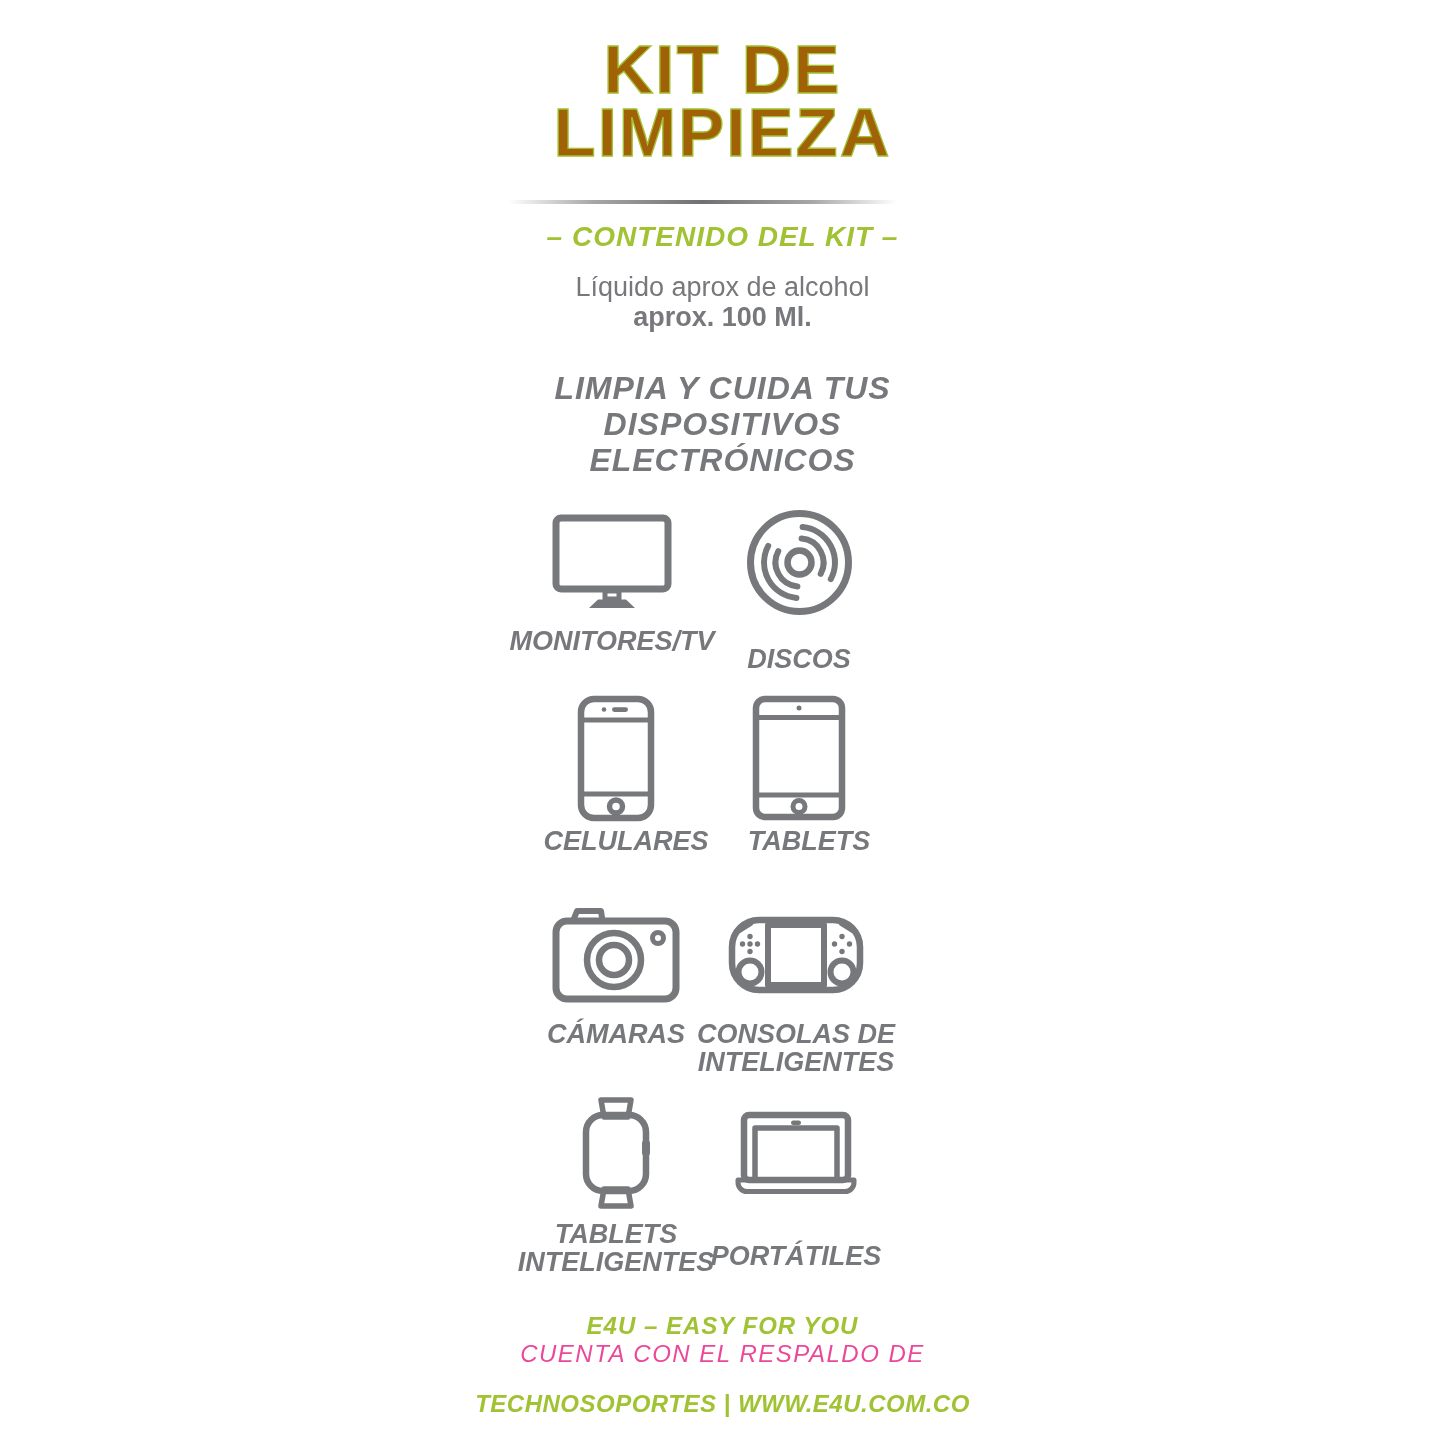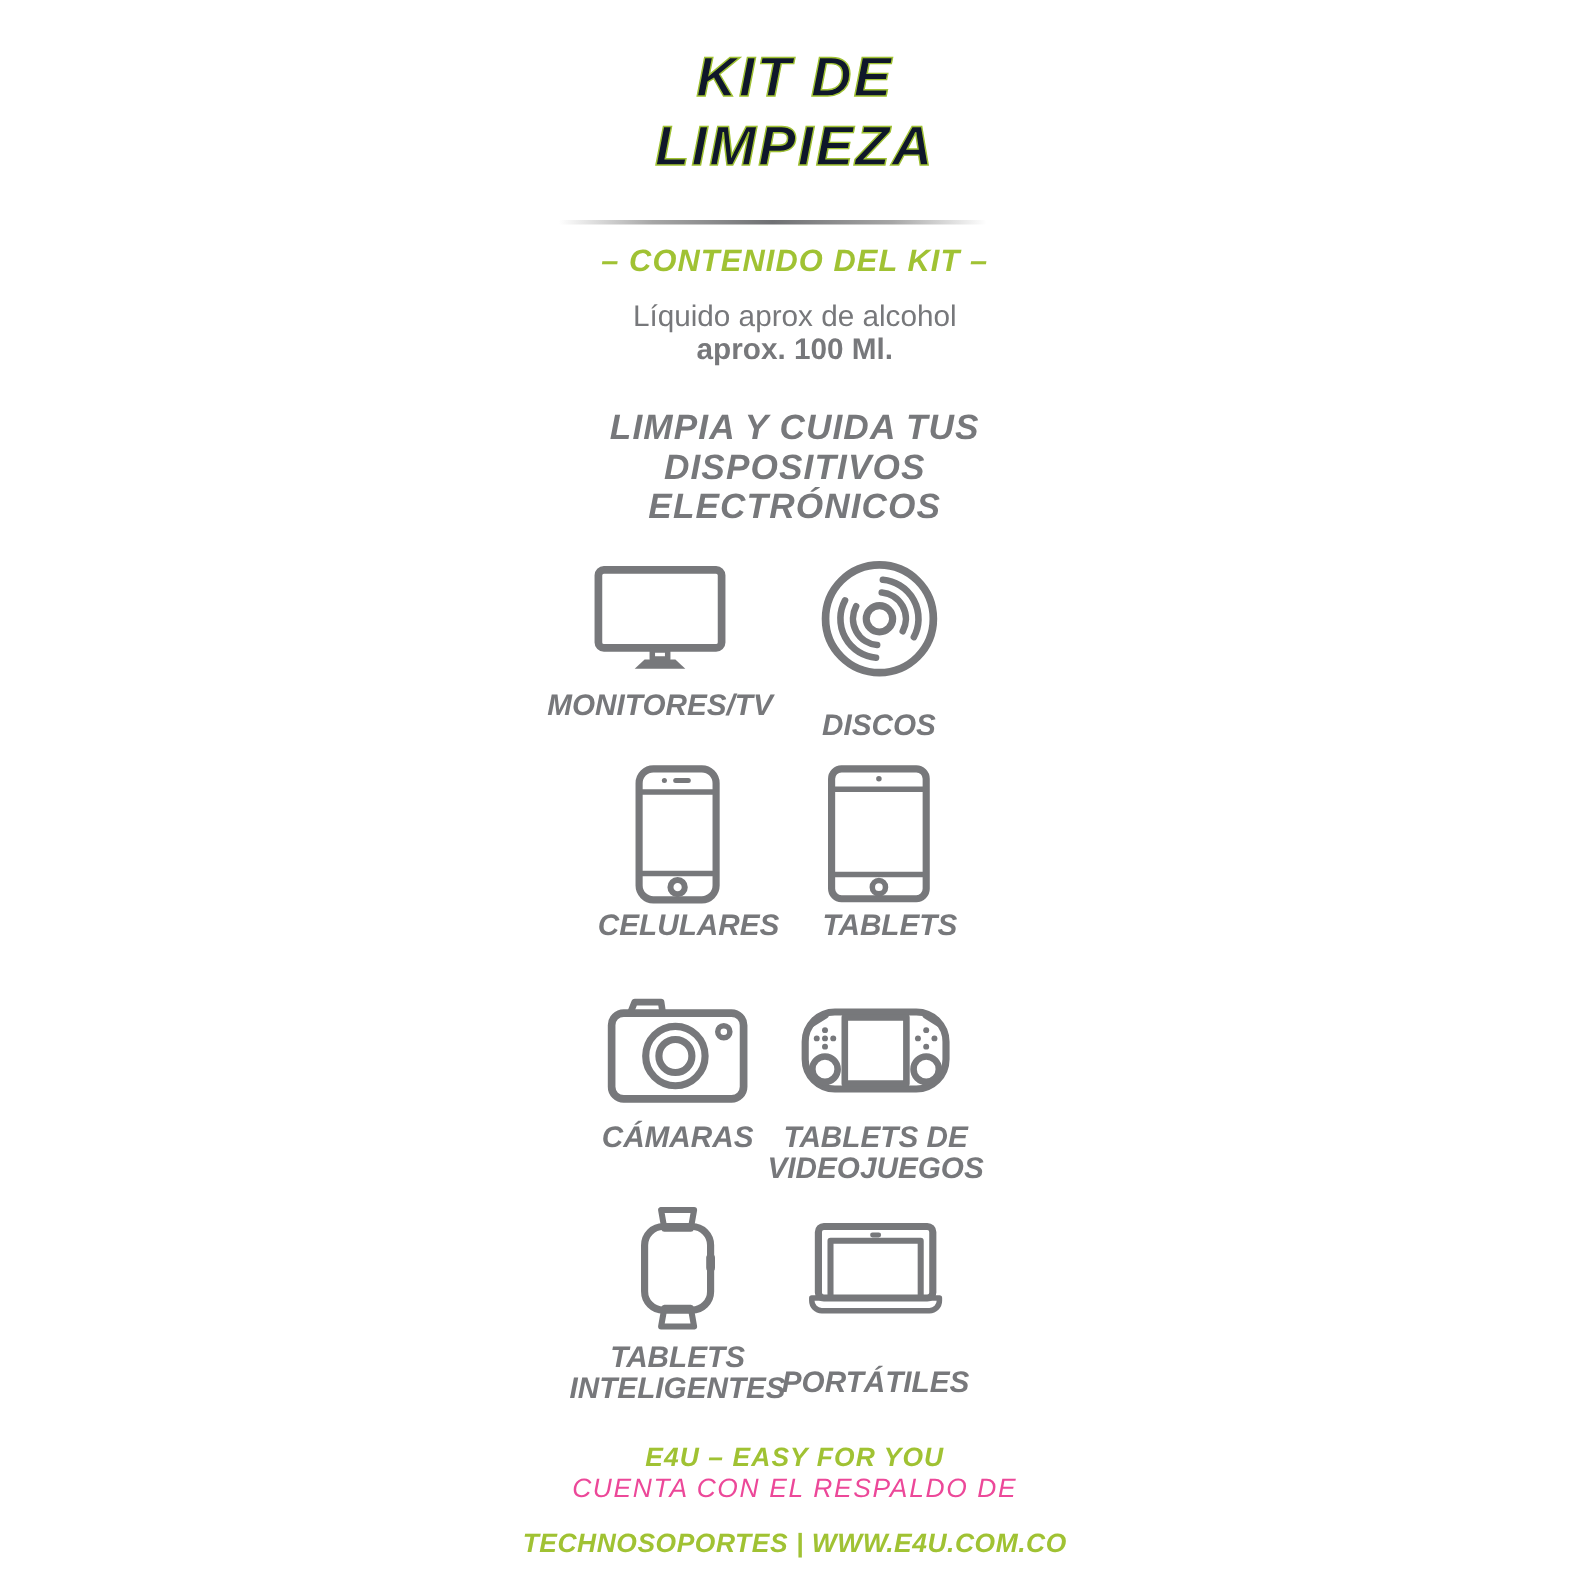--- a/index.html
+++ b/index.html
@@ -9,24 +9,24 @@
     background:#ffffff;
     overflow:hidden;
     font-family:"Liberation Sans","DejaVu Sans",sans-serif;
     color:#77787b;
   }
   .abs { position:absolute; }
   .ctr { left:0; width:1445px; text-align:center; }
 
   .title {
     top:38px;
-    font-size:51px; line-height:63px;
-    font-weight:bold; font-style:italic;
+    font-size:69px; line-height:63px;
+    font-weight:bold; 
     letter-spacing:2px;
-    color:#0f172a;
+    color:#a16207;
     -webkit-text-stroke:1.3px #a0c233;
   }
   .divider {
     top:200px; left:508px; width:389px; height:4px;
     border-radius:2px;
     background:linear-gradient(to right, rgba(255,255,255,0), #a6a6a6 22%, #6f7073 50%, #a6a6a6 78%, rgba(255,255,255,0));
   }
   .section-title {
     top:222px;
     font-size:28px; line-height:30px;
@@ -107,21 +107,21 @@
     <div>Líquido aprox de alcohol</div>
     <div class="bold">aprox. 100 Ml.</div>
   </div>
 
   <div class="abs ctr tagline">
     <div>LIMPIA Y CUIDA TUS</div>
     <div>DISPOSITIVOS</div>
     <div>ELECTRÓNICOS</div>
   </div>
 
-  <div class="cell r1" style="left:480px; top:506px; width:240px;">
+  <div class="cell r1" style="left:492px; top:506px; width:240px;">
     <div class="icon-box icon">
       <svg width="120" height="97" viewBox="0 0 120 97">
         <rect class="stroke" x="4" y="4" width="112" height="71" rx="5" stroke-width="7"></rect>
         <rect class="stroke" x="53" y="77" width="14" height="8" stroke-width="5"></rect>
         <path class="fillg" d="M37,94 L83,94 L74,85.5 L46,85.5 Z" stroke="#77787b" stroke-width="3" stroke-linejoin="round"></path>
       </svg>
     </div>
     <div class="device-label">MONITORES/TV</div>
   </div>
 
@@ -194,21 +194,21 @@
         <circle class="fillg" cx="29.5" cy="28" r="2.7"></circle>
         <circle class="fillg" cx="22" cy="28" r="2.7"></circle>
         <circle class="fillg" cx="114" cy="20.5" r="2.7"></circle>
         <circle class="fillg" cx="114" cy="35.5" r="2.7"></circle>
         <circle class="fillg" cx="106.5" cy="28" r="2.7"></circle>
         <circle class="fillg" cx="121.5" cy="28" r="2.7"></circle>
         <circle class="stroke" cx="22" cy="56" r="11.5" stroke-width="6"></circle>
         <circle class="stroke" cx="114" cy="56" r="11.5" stroke-width="6"></circle>
       </svg>
     </div>
-    <div class="device-label">TABLETS DE VIDEOJUEGOS</div>
+    <div class="device-label">CONSOLAS DE INTELIGENTES</div>
   </div>
 
   <div class="cell r4" style="left:496px; top:1094px; width:240px;">
     <div class="icon-box icon">
       <svg width="76" height="114" viewBox="0 0 76 114">
         <path class="stroke" d="M23,4 H53 L50,21 H26 Z" stroke-width="5.5"></path>
         <path class="stroke" d="M26,93 H50 L53,110 H23 Z" stroke-width="5.5"></path>
         <rect class="fillg" x="64" y="44" width="8" height="16" rx="3.5"></rect>
         <rect class="stroke" x="8" y="19" width="60" height="76" rx="17" stroke-width="6.5" fill="#ffffff"></rect>
       </svg>

